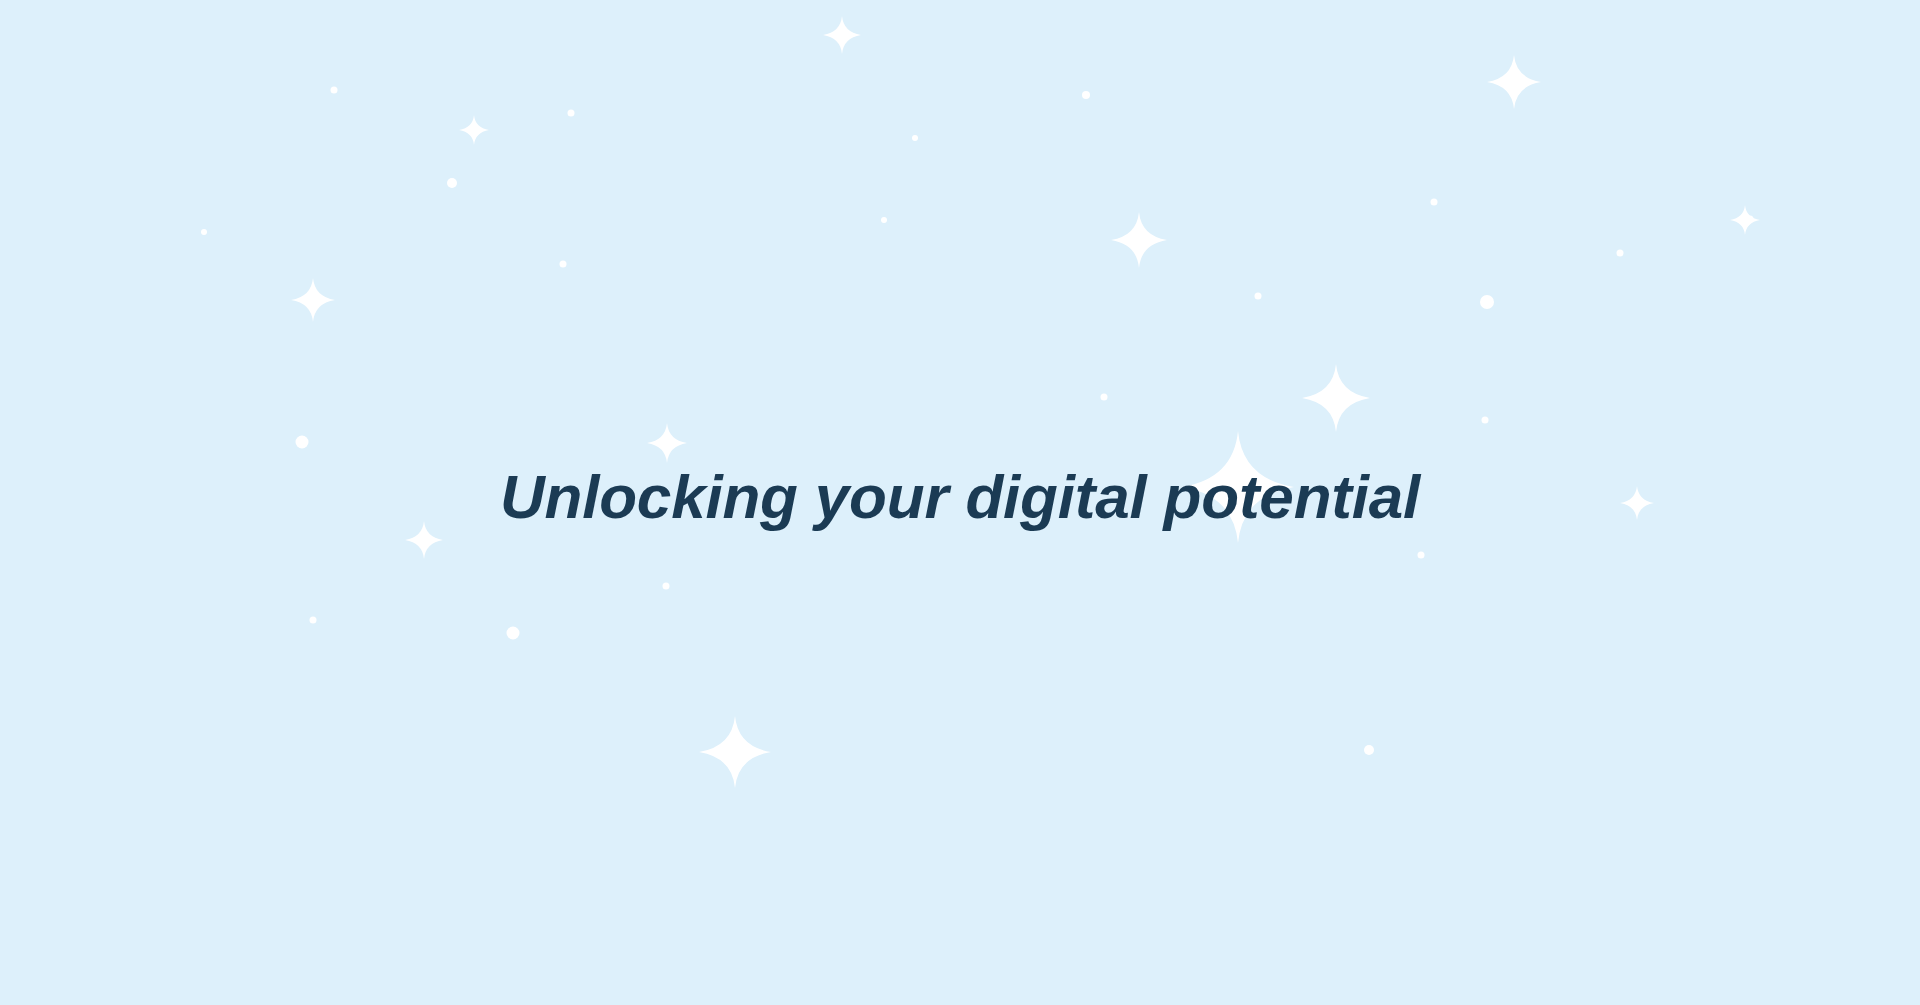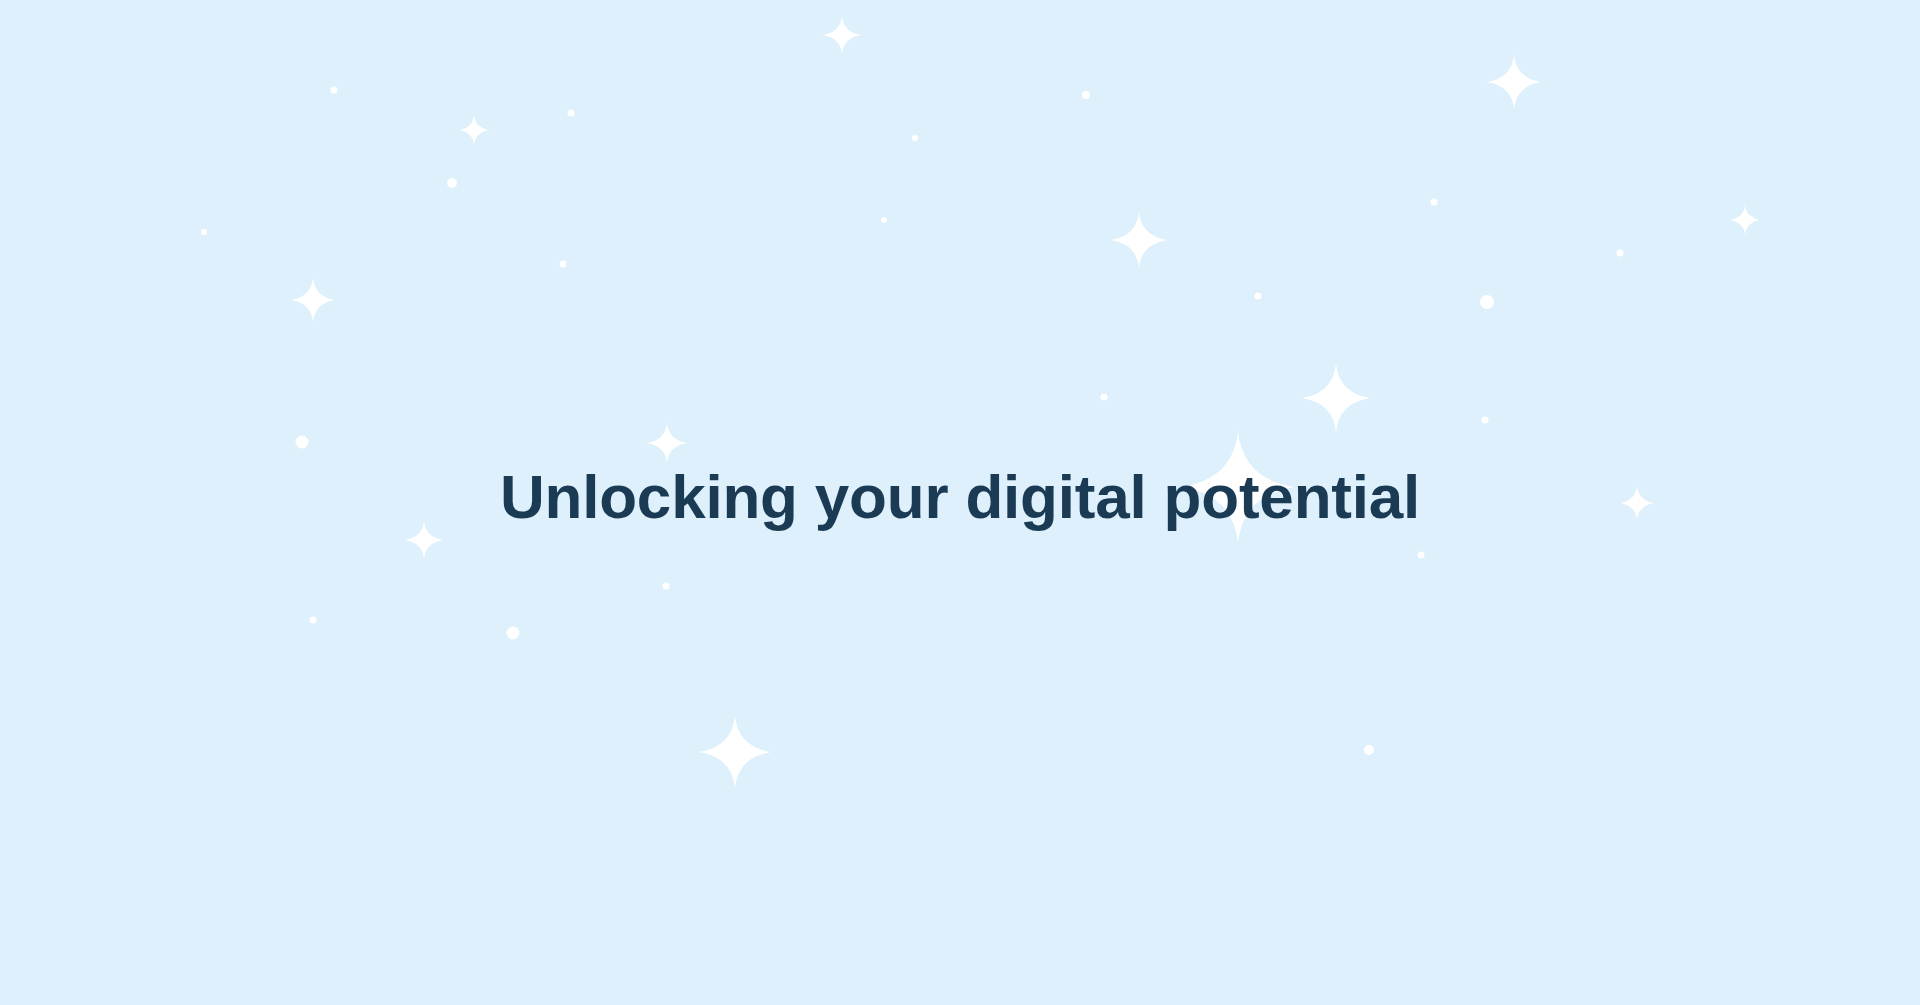--- a/index.html
+++ b/index.html
@@ -51,20 +51,21 @@
     margin: 0;
     transform: translateY(-6px);
     font-family: "Liberation Sans", sans-serif;
     font-size: 62px;
     font-weight: 600;
     letter-spacing: -0.2px;
     line-height: 1.15;
     text-align: center;
     white-space: nowrap;
     color: #1b3b54;
+    font-style: italic;
   }
 </style>
 </head>
 <body>
 
 <div id="hero-stage" style="background: rgb(221, 240, 251); width: 1920px; height: 1005px;">
 
   <div id="starfield">
       <div class="sparkle" style="left: 43.8542%; top: 3.48259%; width: 38px; height: 38px;">
         <svg viewBox="0 0 100 100">

